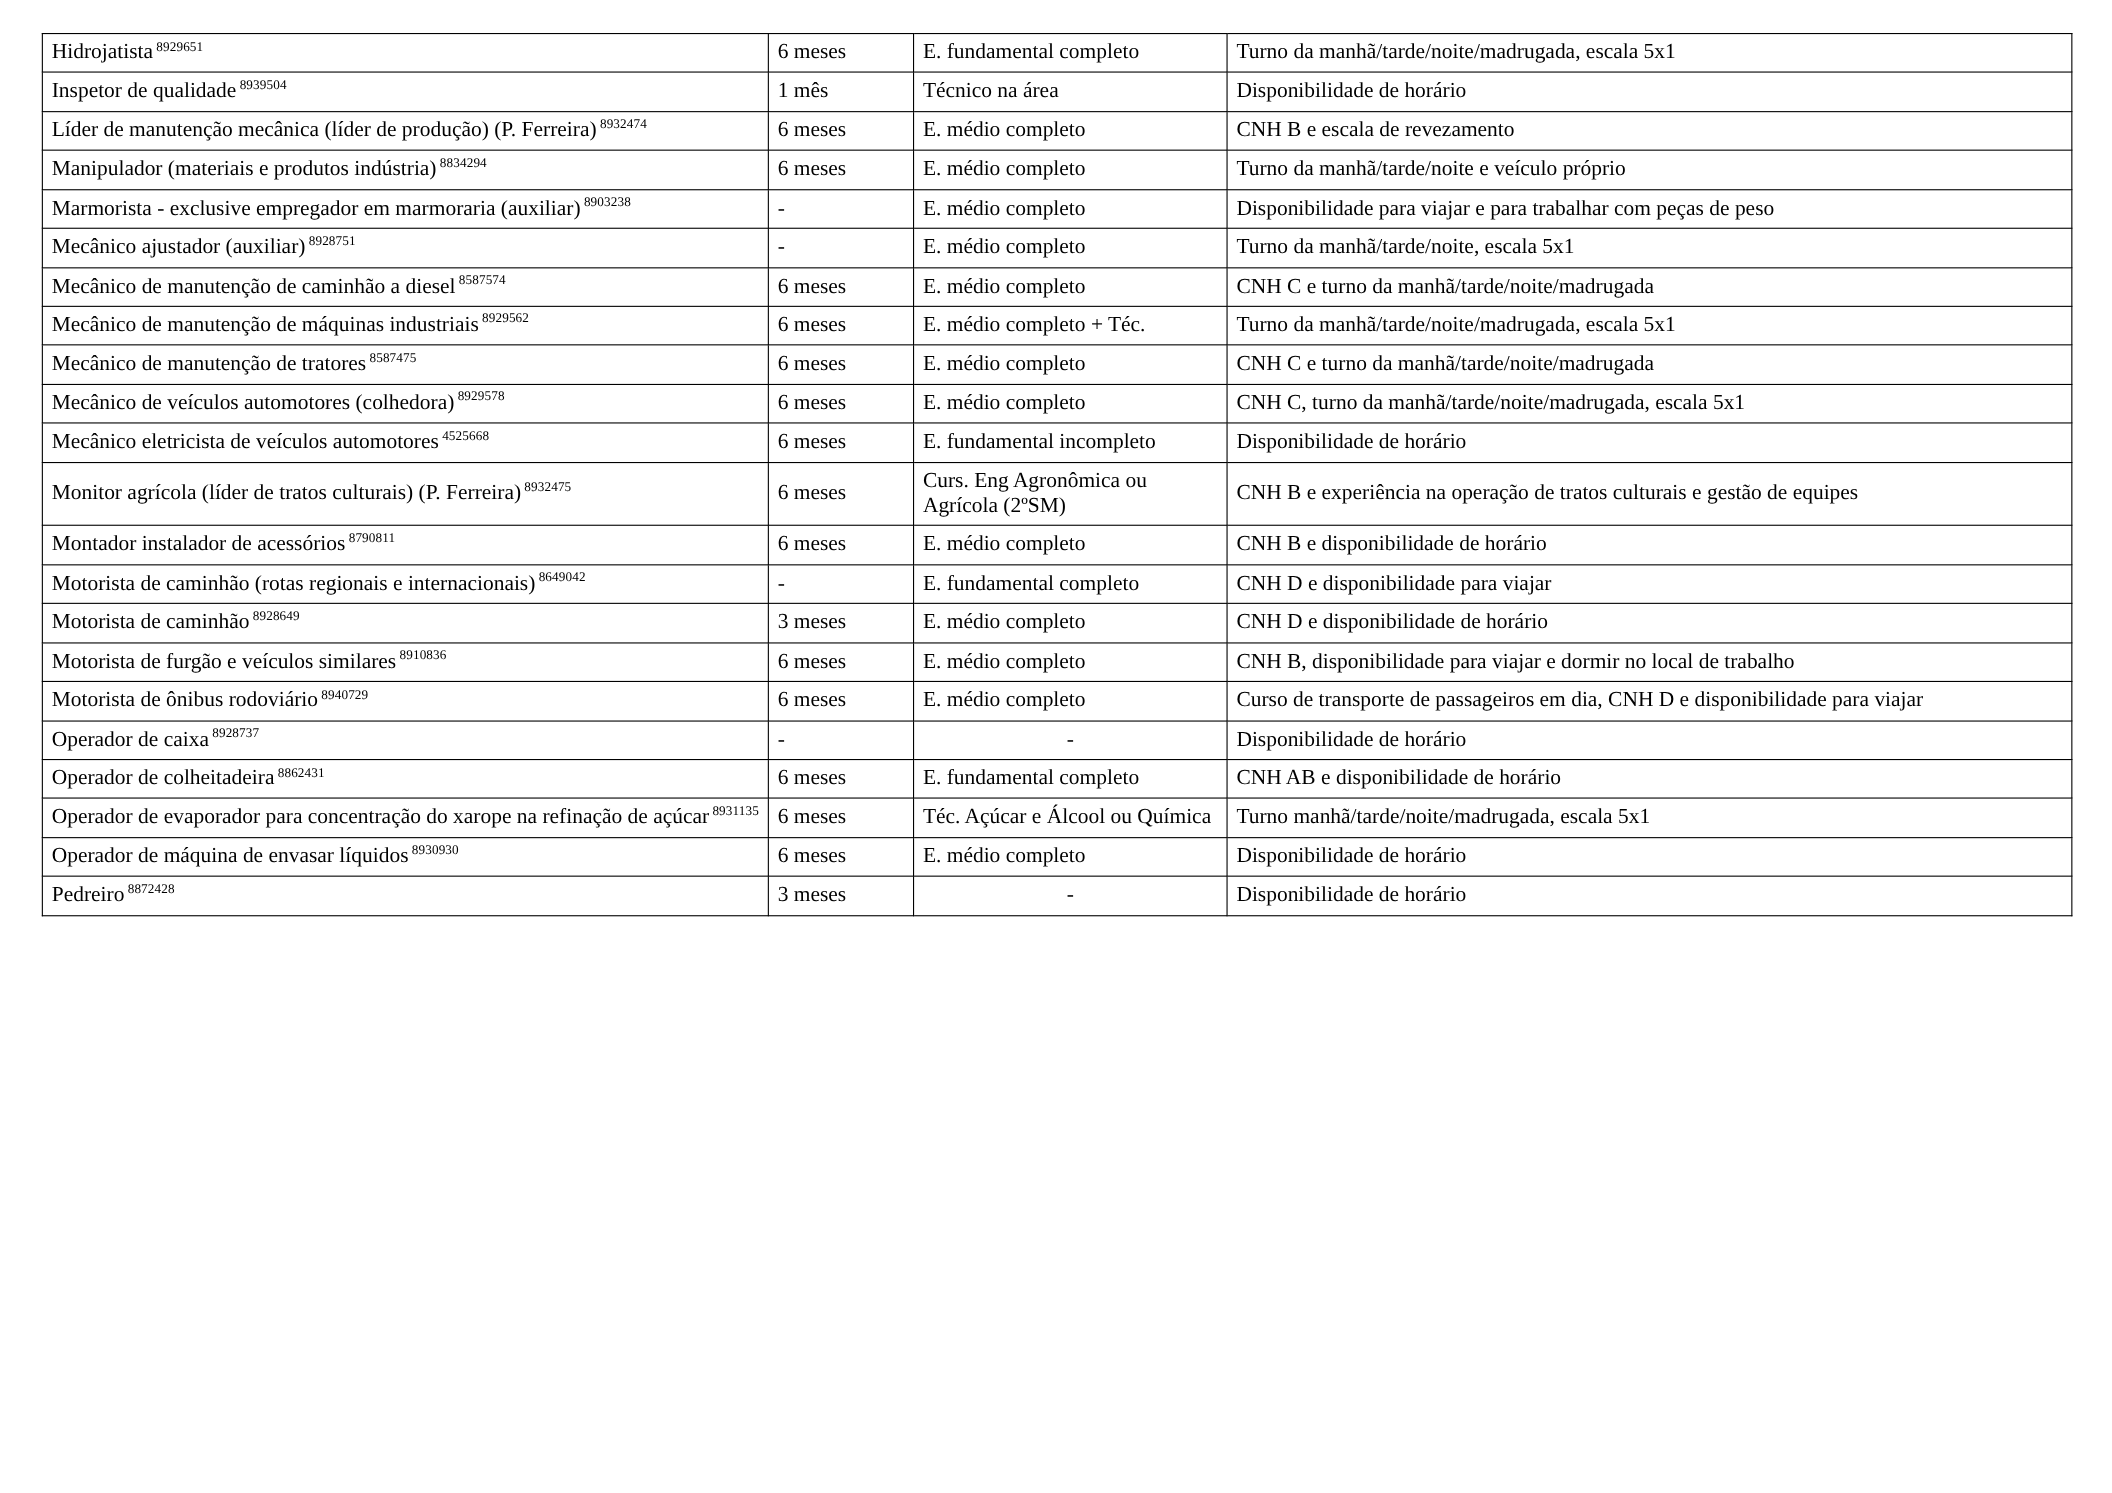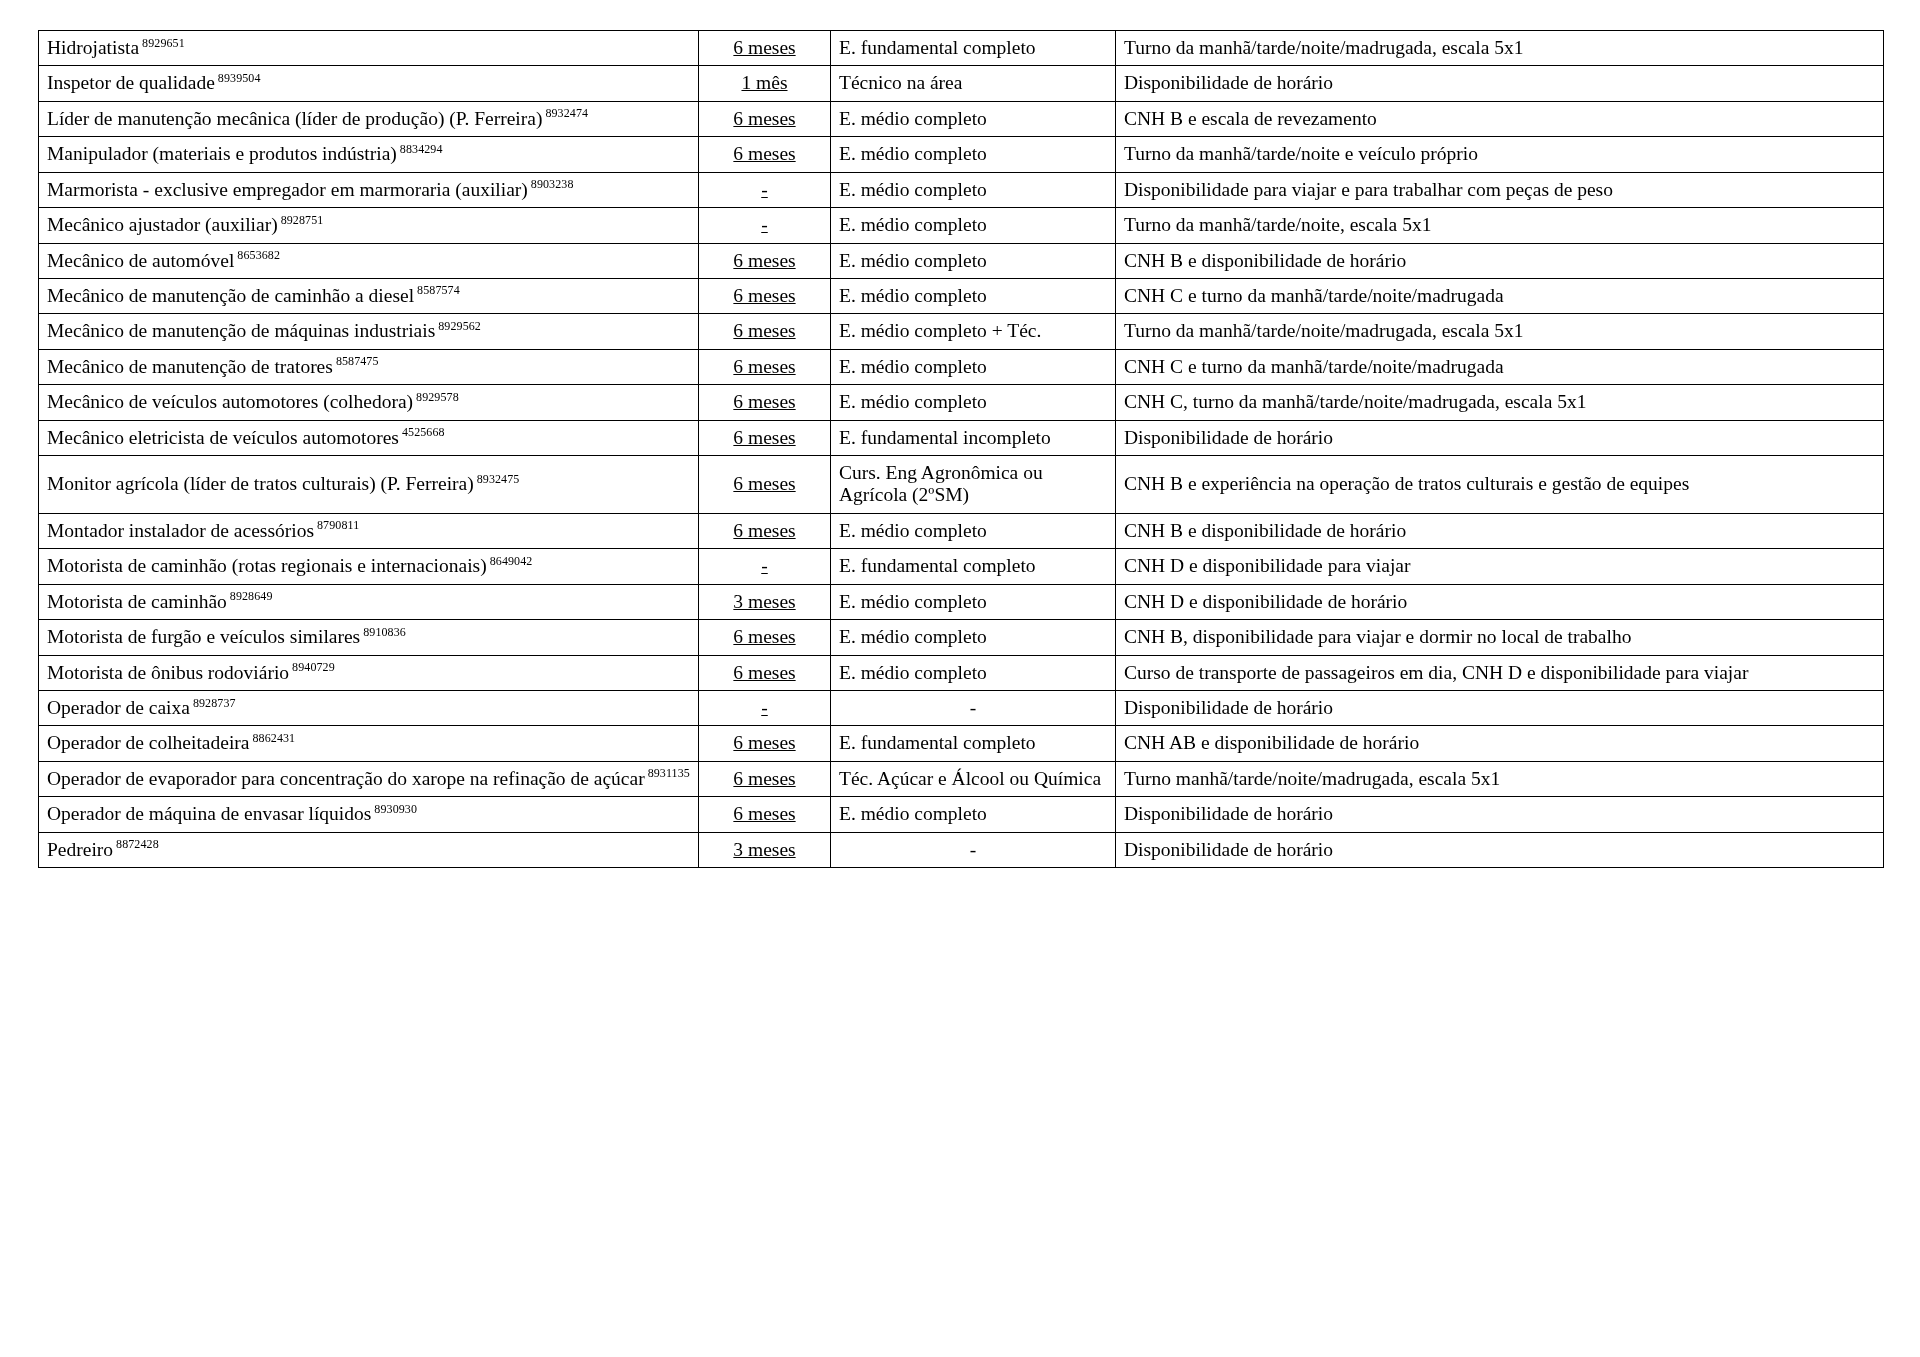--- a/index.html
+++ b/index.html
@@ -33,23 +33,21 @@
   }
   col.c-occ  { width: 660px; }
   col.c-exp  { width: 132px; }
   col.c-edu  { width: 285px; }
   col.c-req  { width: 768px; }
 
   td.occ {
     text-align: left;
   }
   td.exp {
-    text-align: center;
     white-space: nowrap;
-    text-decoration: underline;
   }
   td.edu {
     text-align: left;
     margin-left: 13px;
   }
   td.edu.center {
     text-align: center;
   }
   td.req {
     text-align: left;
@@ -110,26 +108,20 @@
           <td class="edu">E. médio completo</td>
           <td class="req">Disponibilidade para viajar e para trabalhar com peças de peso</td>
         </tr>
         <tr>
           <td class="occ"><span class="occ-text">Mecânico ajustador (auxiliar)</span><span class="code">8928751</span></td>
           <td class="exp">-</td>
           <td class="edu">E. médio completo</td>
           <td class="req">Turno da manhã/tarde/noite, escala 5x1</td>
         </tr>
         <tr>
-          <td class="occ"><span class="occ-text">Mecânico de automóvel</span><span class="code">8653682</span></td>
-          <td class="exp">6 meses</td>
-          <td class="edu">E. médio completo</td>
-          <td class="req">CNH B e disponibilidade de horário</td>
-        </tr>
-        <tr>
           <td class="occ"><span class="occ-text">Mecânico de manutenção de caminhão a diesel</span><span class="code">8587574</span></td>
           <td class="exp">6 meses</td>
           <td class="edu">E. médio completo</td>
           <td class="req">CNH C e turno da manhã/tarde/noite/madrugada</td>
         </tr>
         <tr>
           <td class="occ"><span class="occ-text">Mecânico de manutenção de máquinas industriais</span><span class="code">8929562</span></td>
           <td class="exp">6 meses</td>
           <td class="edu">E. médio completo + Téc.</td>
           <td class="req">Turno da manhã/tarde/noite/madrugada, escala 5x1</td>

